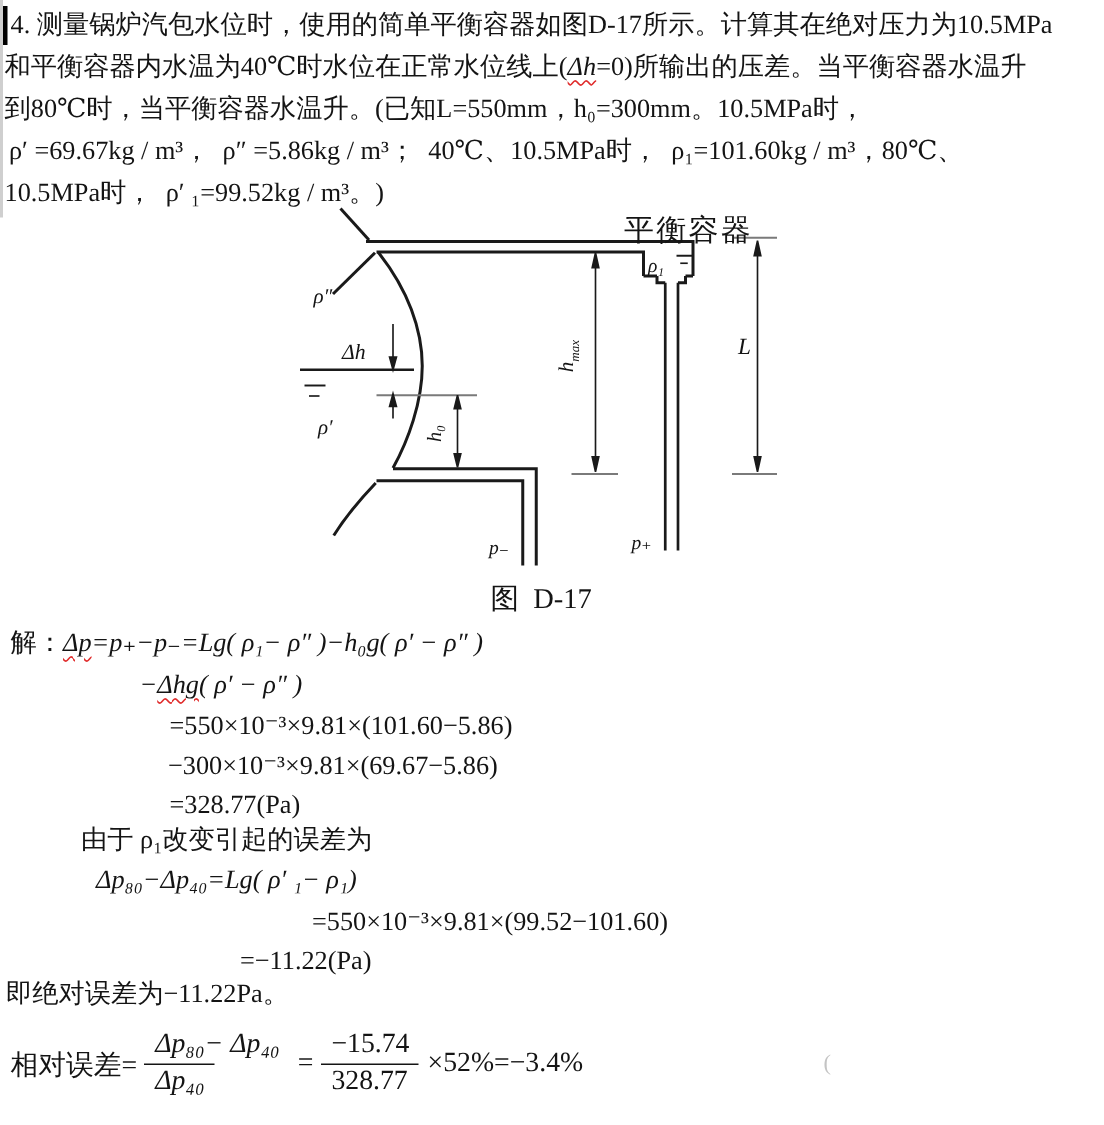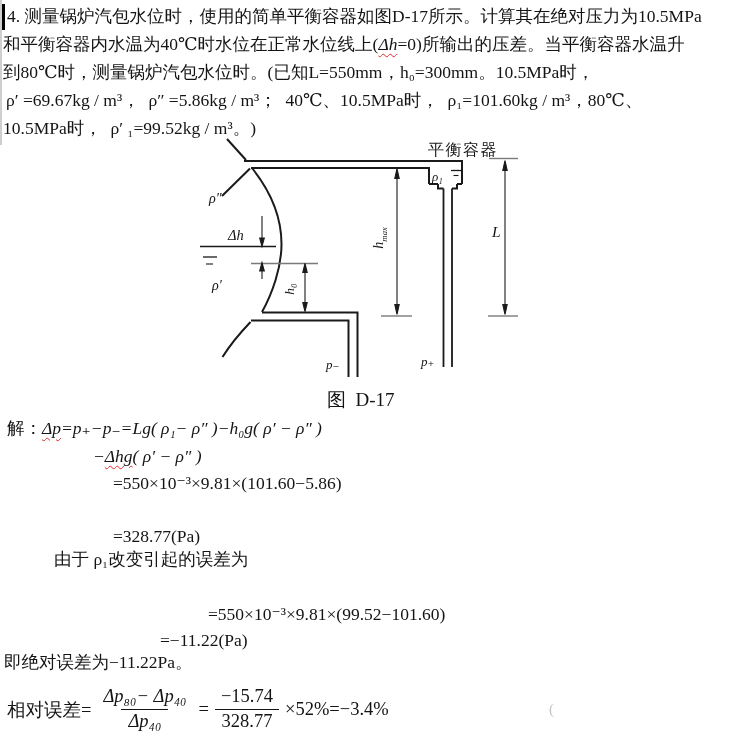--- a/index.html
+++ b/index.html
@@ -5,42 +5,42 @@
   html,body{margin:0;padding:0;background:#fff;}
   #page{position:relative;width:736px;height:750px;background:#ffffff;overflow:hidden;
         font-family:"Liberation Serif","DejaVu Serif",serif;color:#141414;}
   .t{position:absolute;white-space:pre;font-size:17.5px;line-height:1.25;color:#141414;}
   .seg{white-space:pre;}
   .it{font-style:italic;}
   .wavy{text-decoration:underline wavy #e02b2b 1px;text-underline-offset:3px;}
   .flbl{position:absolute;white-space:pre;font-style:italic;font-size:14px;color:#141414;}
   .rot{transform:rotate(-90deg);transform-origin:center center;}
   .cjk{font-style:normal;}
-  .frac{display:inline-flex;flex-direction:column;align-items:center;margin:0 5px;vertical-align:middle;}
+  .frac{display:inline-flex;flex-direction:column;align-items:flex-start;margin:0 5px;vertical-align:middle;}
   .frac .num{padding:0 7px 2px 7px;}
   .frac .den{border-top:1.6px solid #141414;padding:1px 7px 0 7px;}
   .relrow{position:absolute;left:7px;top:686px;display:flex;align-items:center;font-size:18.5px;}
   .relrow .pc{white-space:pre;}
   sub{font-size:62%;}
   #cursor-bar{position:absolute;left:2px;top:4px;width:2.5px;height:26px;background:#000;}
   #scan-edge{position:absolute;left:0;top:0;width:1.5px;height:145px;background:#cfcfcf;}
   #artifact{position:absolute;left:549px;top:701px;font-size:15px;color:#c4c4c4;}
   svg{position:absolute;}
 </style>
 </head>
 <body>
 
 <div id="page">
 
   <div id="scan-edge"></div>
   <div id="cursor-bar"></div>
 
   <span class="t" style="left:7px;top:6px;">4. 测量锅炉汽包水位时，使用的简单平衡容器如图D-17所示。计算其在绝对压力为10.5MPa</span>
   <span class="t" style="left:3px;top:34px;"><span class="seg">和平衡容器内水温为40℃时水位在正常水位线上(</span><span class="seg it wavy">Δh</span><span class="seg">=0)所输出的压差。当平衡容器水温升</span></span>
-  <span class="t" style="left:3px;top:62px;">到80℃时，测量锅炉汽包水位时。(已知L=550mm，h₀=300mm。10.5MPa时，</span>
+  <span class="t" style="left:3px;top:62px;">到80℃时，当平衡容器水温升。(已知L=550mm，h₀=300mm。10.5MPa时，</span>
   <span class="t" style="left:6px;top:90px;">ρ′ =69.67kg / m³，  ρ″ =5.86kg / m³；  40℃、10.5MPa时，  ρ₁=101.60kg / m³，80℃、</span>
   <span class="t" style="left:3px;top:118px;">10.5MPa时，  ρ′ ₁=99.52kg / m³。)</span>
 
   <svg style="left:190px;top:130px;" width="430" height="285" viewBox="190 130 430 285">
     <g stroke="#1a1a1a" fill="none" stroke-width="2">
       <path d="M227,139 L246,160"></path>
       <path d="M244,161 H462 V184"></path>
       <path d="M251,168 H429 V184"></path>
       <path d="M429,184 H438 M457,184 H462"></path>
       <path d="M438,184 V188.5 H443.5 M457,184 V188.5 H452"></path>
@@ -74,38 +74,40 @@
       <polygon points="305,311.5 302.8,302.5 307.2,302.5"></polygon>
       <path d="M397,171 V312" fill="none"></path>
       <polygon points="397,168.5 394.8,178.5 399.2,178.5"></polygon>
       <polygon points="397,314.5 394.8,304.5 399.2,304.5"></polygon>
       <path d="M505,163 V312" fill="none"></path>
       <polygon points="505,160.5 502.8,170.5 507.2,170.5"></polygon>
       <polygon points="505,314.5 502.8,304.5 507.2,304.5"></polygon>
     </g>
   </svg>
 
-  <span class="flbl cjk" style="left:428px;top:140px;font-size:16px;letter-spacing:1.5px;">平衡容器</span>
+  <span class="flbl cjk" style="left:416px;top:140px;font-size:20px;letter-spacing:1.5px;">平衡容器</span>
   <span class="flbl" style="left:209px;top:191px;">ρ″</span>
   <span class="flbl" style="left:228px;top:227px;font-size:14.5px;">Δh</span>
   <span class="flbl" style="left:212px;top:278px;">ρ′</span>
   <span class="flbl rot" style="left:284px;top:281px;font-size:13.5px;">h₀</span>
   <span class="flbl rot" style="left:369px;top:229px;"><span>h</span><sub>max</sub></span>
   <span class="flbl" style="left:492px;top:223px;font-size:15.5px;">L</span>
   <span class="flbl" style="left:432px;top:169px;font-size:13px;">ρ₁</span>
   <span class="flbl" style="left:326px;top:357px;font-size:13px;">p₋</span>
   <span class="flbl" style="left:421px;top:354px;font-size:13px;">p₊</span>
   <span class="t" style="left:327px;top:388px;font-size:19px;">图  D-17</span>
 
   <span class="t" style="left:7px;top:418px;">解：</span>
   <span class="t" style="left:42px;top:418px;"><span class="seg it wavy">Δp</span><span class="seg it">=p₊−p₋=Lg( ρ₁− ρ″ )−h₀g( ρ′ − ρ″ )</span></span>
   <span class="t" style="left:93px;top:446px;text-align:right;"><span class="seg it">−</span><span class="seg it wavy">Δhg</span><span class="seg it">( ρ′ − ρ″ )</span></span>
   <span class="t" style="left:113px;top:473px;">=550×10⁻³×9.81×(101.60−5.86)</span>
+  <span class="t" style="left:112px;top:500px;">−300×10⁻³×9.81×(69.67−5.86)</span>
   <span class="t" style="left:113px;top:526px;">=328.77(Pa)</span>
   <span class="t" style="left:54px;top:549px;">由于 ρ₁改变引起的误差为</span>
+  <span class="t it" style="left:64px;top:576px;">Δp₈₀−Δp₄₀=Lg( ρ′ ₁− ρ₁)</span>
   <span class="t" style="left:160px;top:604px;margin-left:48px;">=550×10⁻³×9.81×(99.52−101.60)</span>
   <span class="t" style="left:160px;top:630px;">=−11.22(Pa)</span>
   <span class="t" style="left:4px;top:652px;text-align:right;">即绝对误差为−11.22Pa。</span>
 
   <div class="relrow">
     <span class="pc">相对误差=</span>
     <span class="frac it">
       <span class="num">Δp₈₀− Δp₄₀</span>
       <span class="den">Δp₄₀</span>
     </span>

